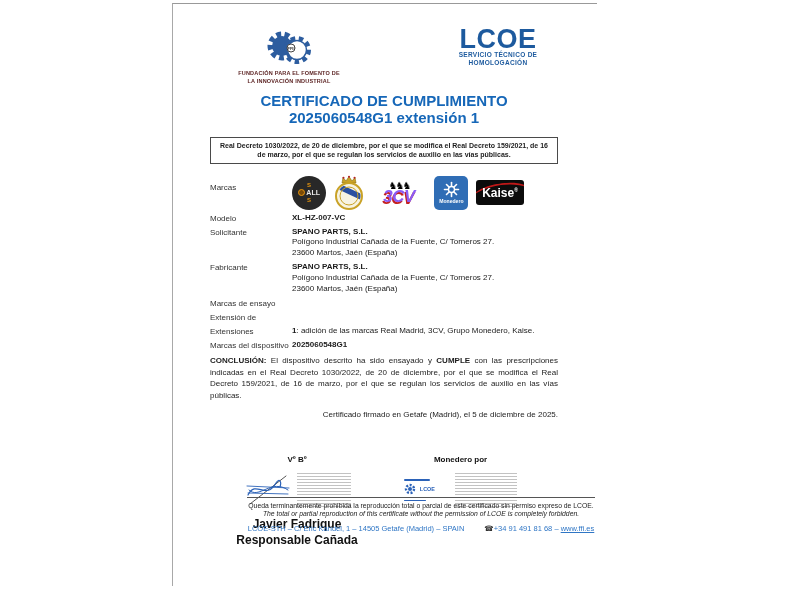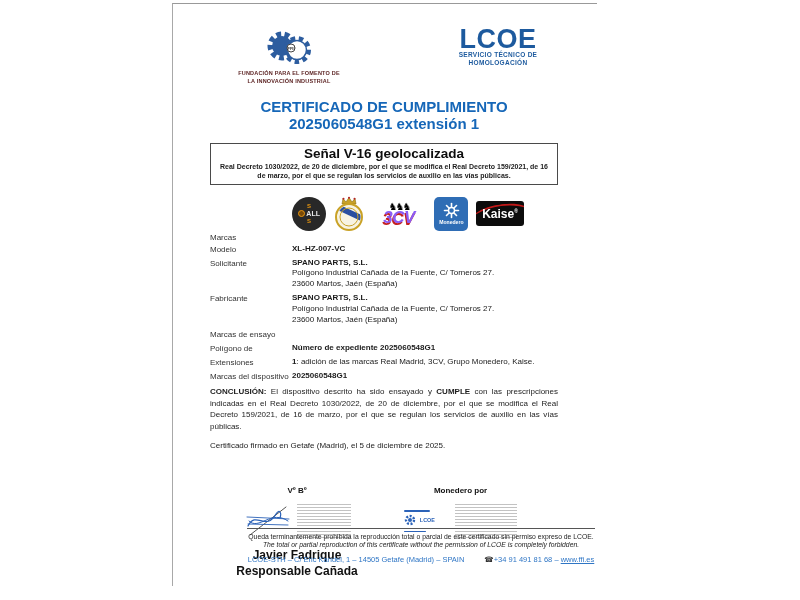--- a/index.html
+++ b/index.html
@@ -19,21 +19,21 @@
   
   .hdr{display:flex;justify-content:space-between;align-items:flex-start;margin-top:24px;}
   .ffii{margin-left:14px;width:130px;text-align:center;}
   .ffii-gears{display:block;margin:0 auto;}
   .ffii-txt{font-size:6px;font-weight:bold;color:#5c2323;line-height:1.25;letter-spacing:0.2px;transform:scale(.92);transform-origin:top center;}
   .lcoe{text-align:center;margin-right:0px;width:120px;}
   .lcoe-name{font-size:27px;font-weight:bold;color:#1d5a9e;line-height:0.85;letter-spacing:0.5px;}
   .lcoe-sub{font-size:6.5px;font-weight:bold;color:#1d5a9e;line-height:1.3;letter-spacing:0.3px;}
 
   
-  .title{margin-top:14px;text-align:center;color:#1667b8;font-weight:bold;font-size:15px;line-height:1.12;}
+  .title{margin-top:8px;text-align:center;color:#1667b8;font-weight:bold;font-size:15px;line-height:1.12;}
 
   
   .pbox{margin-top:10px;border:1px solid #4a4a4a;text-align:center;padding:2px 5px 4px;}
   .pbox-title{font-size:13.5px;font-weight:bold;color:#0d0d0d;}
   .pbox-sub{font-size:7px;font-weight:bold;color:#1c1c1c;line-height:1.3;margin-top:1px;}
 
   
   .rows{margin-top:11px;font-size:8px;}
   .row{display:grid;grid-template-columns:82px 1fr;align-items:start;margin-bottom:4px;}
   .row .lbl{color:#333;padding-top:1px;}
@@ -54,21 +54,21 @@
   .cv3{font-style:italic;font-weight:900;font-size:17px;color:#8b5cf6;line-height:15px;text-shadow:-1px 1.5px 0 #c42020;letter-spacing:-0.5px;}
   .logo-mon{width:34px;height:34px;background:#2f6db5;border-radius:5px;display:flex;flex-direction:column;align-items:center;justify-content:center;}
   .logo-mon .montxt{color:#fff;font-size:6px;font-weight:bold;transform:scale(.85);line-height:1;}
   .logo-kaise{width:48px;height:25px;background:#0c0c0c;border-radius:3px;position:relative;display:flex;align-items:center;justify-content:center;overflow:hidden;}
   .kaise-swoosh{position:absolute;width:70px;height:34px;border-top:2px solid #c01818;border-radius:50%;top:3px;left:-8px;transform:rotate(-7deg);}
   .kaise-txt{position:relative;color:#fff;font-weight:bold;font-size:12px;}
   .kaise-reg{font-size:5px;vertical-align:super;}
 
   
   .concl{margin-top:5px;font-size:8px;line-height:1.45;text-align:justify;color:#1c1c1c;}
-  .signedline{margin-top:9px;font-size:8px;color:#1c1c1c;}
+  .signedline{margin-top:9px;font-size:8px;color:#1c1c1c;text-align:right;}
 
   
   .sigrow{display:flex;margin-top:12px;}
   .sigcol{text-align:center;}
   .sigcol.left{width:50%;}
   .sigcol.right{width:44%;margin-right:6%;}
   .sighdr{font-size:8px;font-weight:bold;color:#111;margin-top:24px;}
   .siggfx{height:46px;display:flex;align-items:center;justify-content:center;gap:5px;margin-top:3px;}
   .finetext{width:54px;height:34px;background:repeating-linear-gradient(to bottom,#9a9a9a 0 1px,transparent 1px 3px);opacity:.6;}
   .finetext.wide{width:62px;}
@@ -113,28 +113,27 @@
         <div class="lcoe-sub">HOMOLOGACIÓN</div>
       </div>
     </div>
 
     <div class="title">
       <div>CERTIFICADO DE CUMPLIMIENTO</div>
       <div>2025060548G1 extensión 1</div>
     </div>
 
     <div class="pbox">
-      <div class="pbox-title">Señal V-16 geolocalizada</div>
       <div class="pbox-sub">Real Decreto 1030/2022, de 20 de diciembre, por el que se modifica el Real Decreto 159/2021, de 16 de marzo, por el que se regulan los servicios de auxilio en las vías públicas.</div>
     </div>
 
     <div class="rows">
 
       <div class="row" style="margin-bottom:2px;">
-        <div class="lbl" style="padding-top:8px;margin-top:29px;">Marcas</div>
+        <div class="lbl" style="padding-top:8px;">Marcas</div>
         <div class="val brandsrow">
           <div class="logo-sos">
             <span class="s">S</span>
             <span class="mid">
               <span class="ring"></span>
               <span class="all">ALL</span>
             </span>
             <span class="s">S</span>
           </div>
           <svg class="logo-rm" width="30" height="35" viewBox="0 0 30 35">
@@ -197,22 +196,21 @@
           <div>Polígono Industrial Cañada de la Fuente, C/ Torneros 27.</div>
           <div>23600 Martos, Jaén (España)</div>
         </div>
       </div>
 
       <div class="row">
         <div class="lbl">Marcas de ensayo</div>
       </div>
 
       <div class="row">
-        <div class="lbl">Polígono de</div>
-        <div class="val b">Número de expediente 2025060548G1</div>
+        <div class="lbl">Extensión de</div>
       </div>
 
       <div class="row">
         <div class="lbl">Extensiones</div>
         <div class="val">
           <span class="b">1</span><span>: adición de las marcas Real Madrid, 3CV, Grupo Monedero, Kaise.</span>
         </div>
       </div>
 
       <div class="row">

